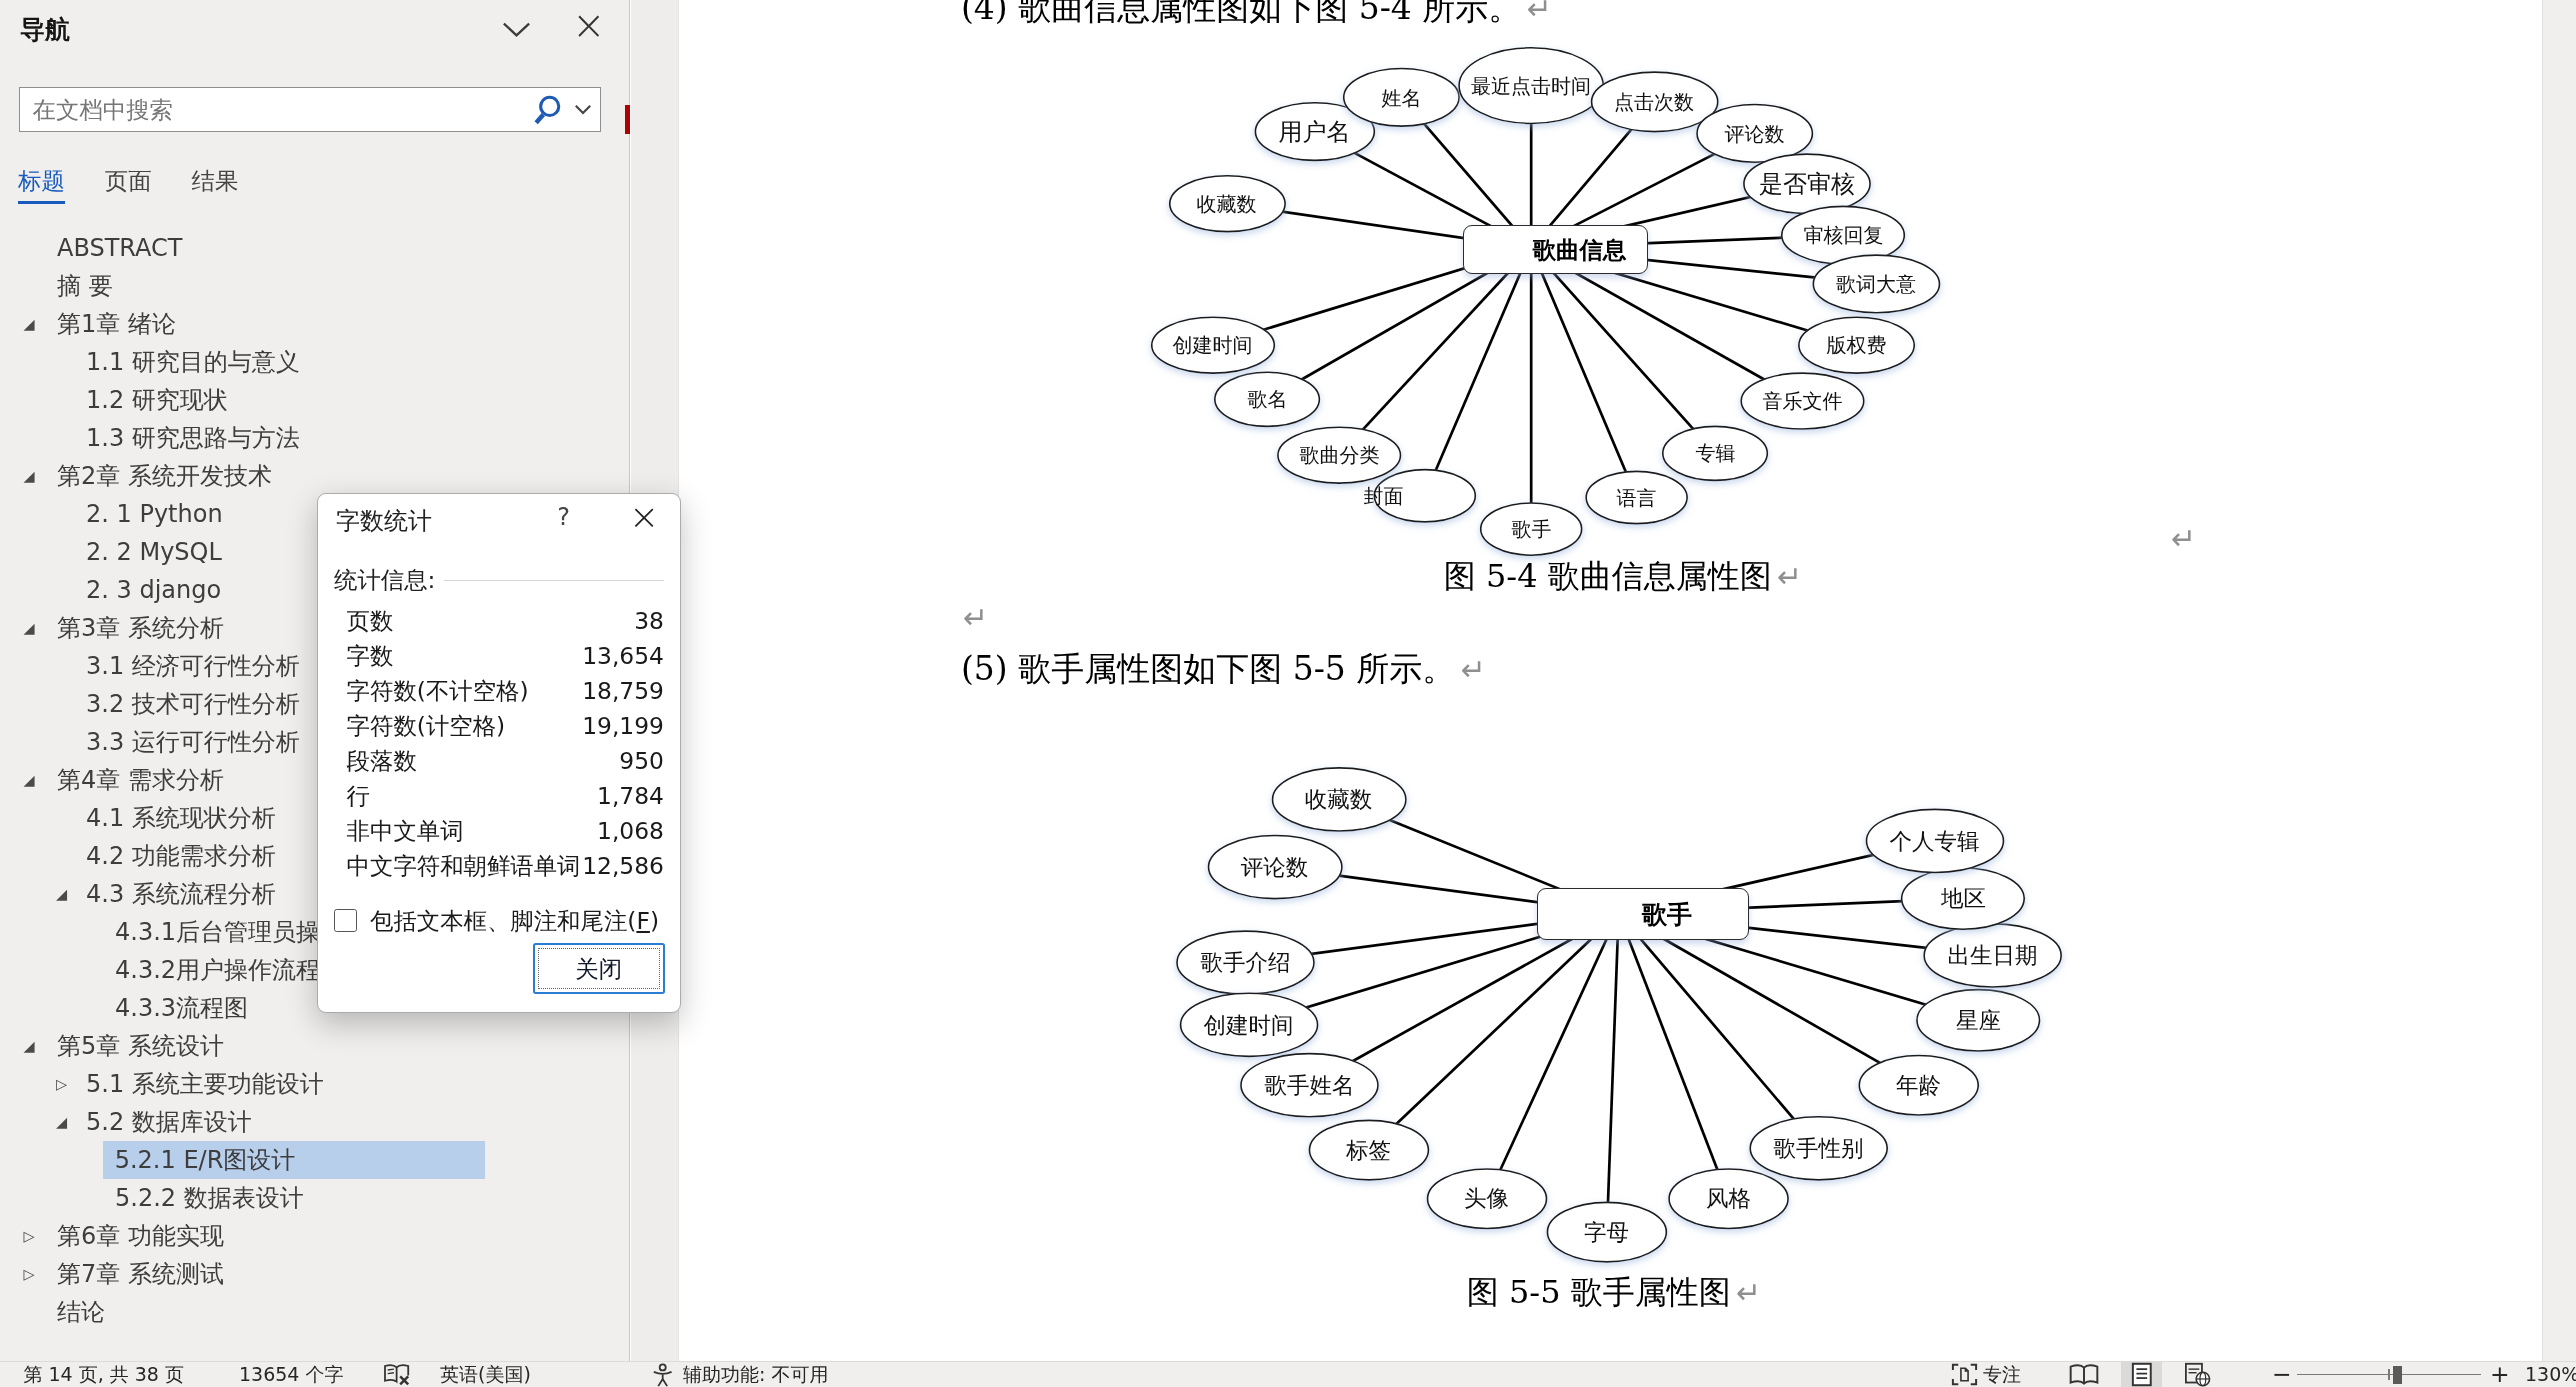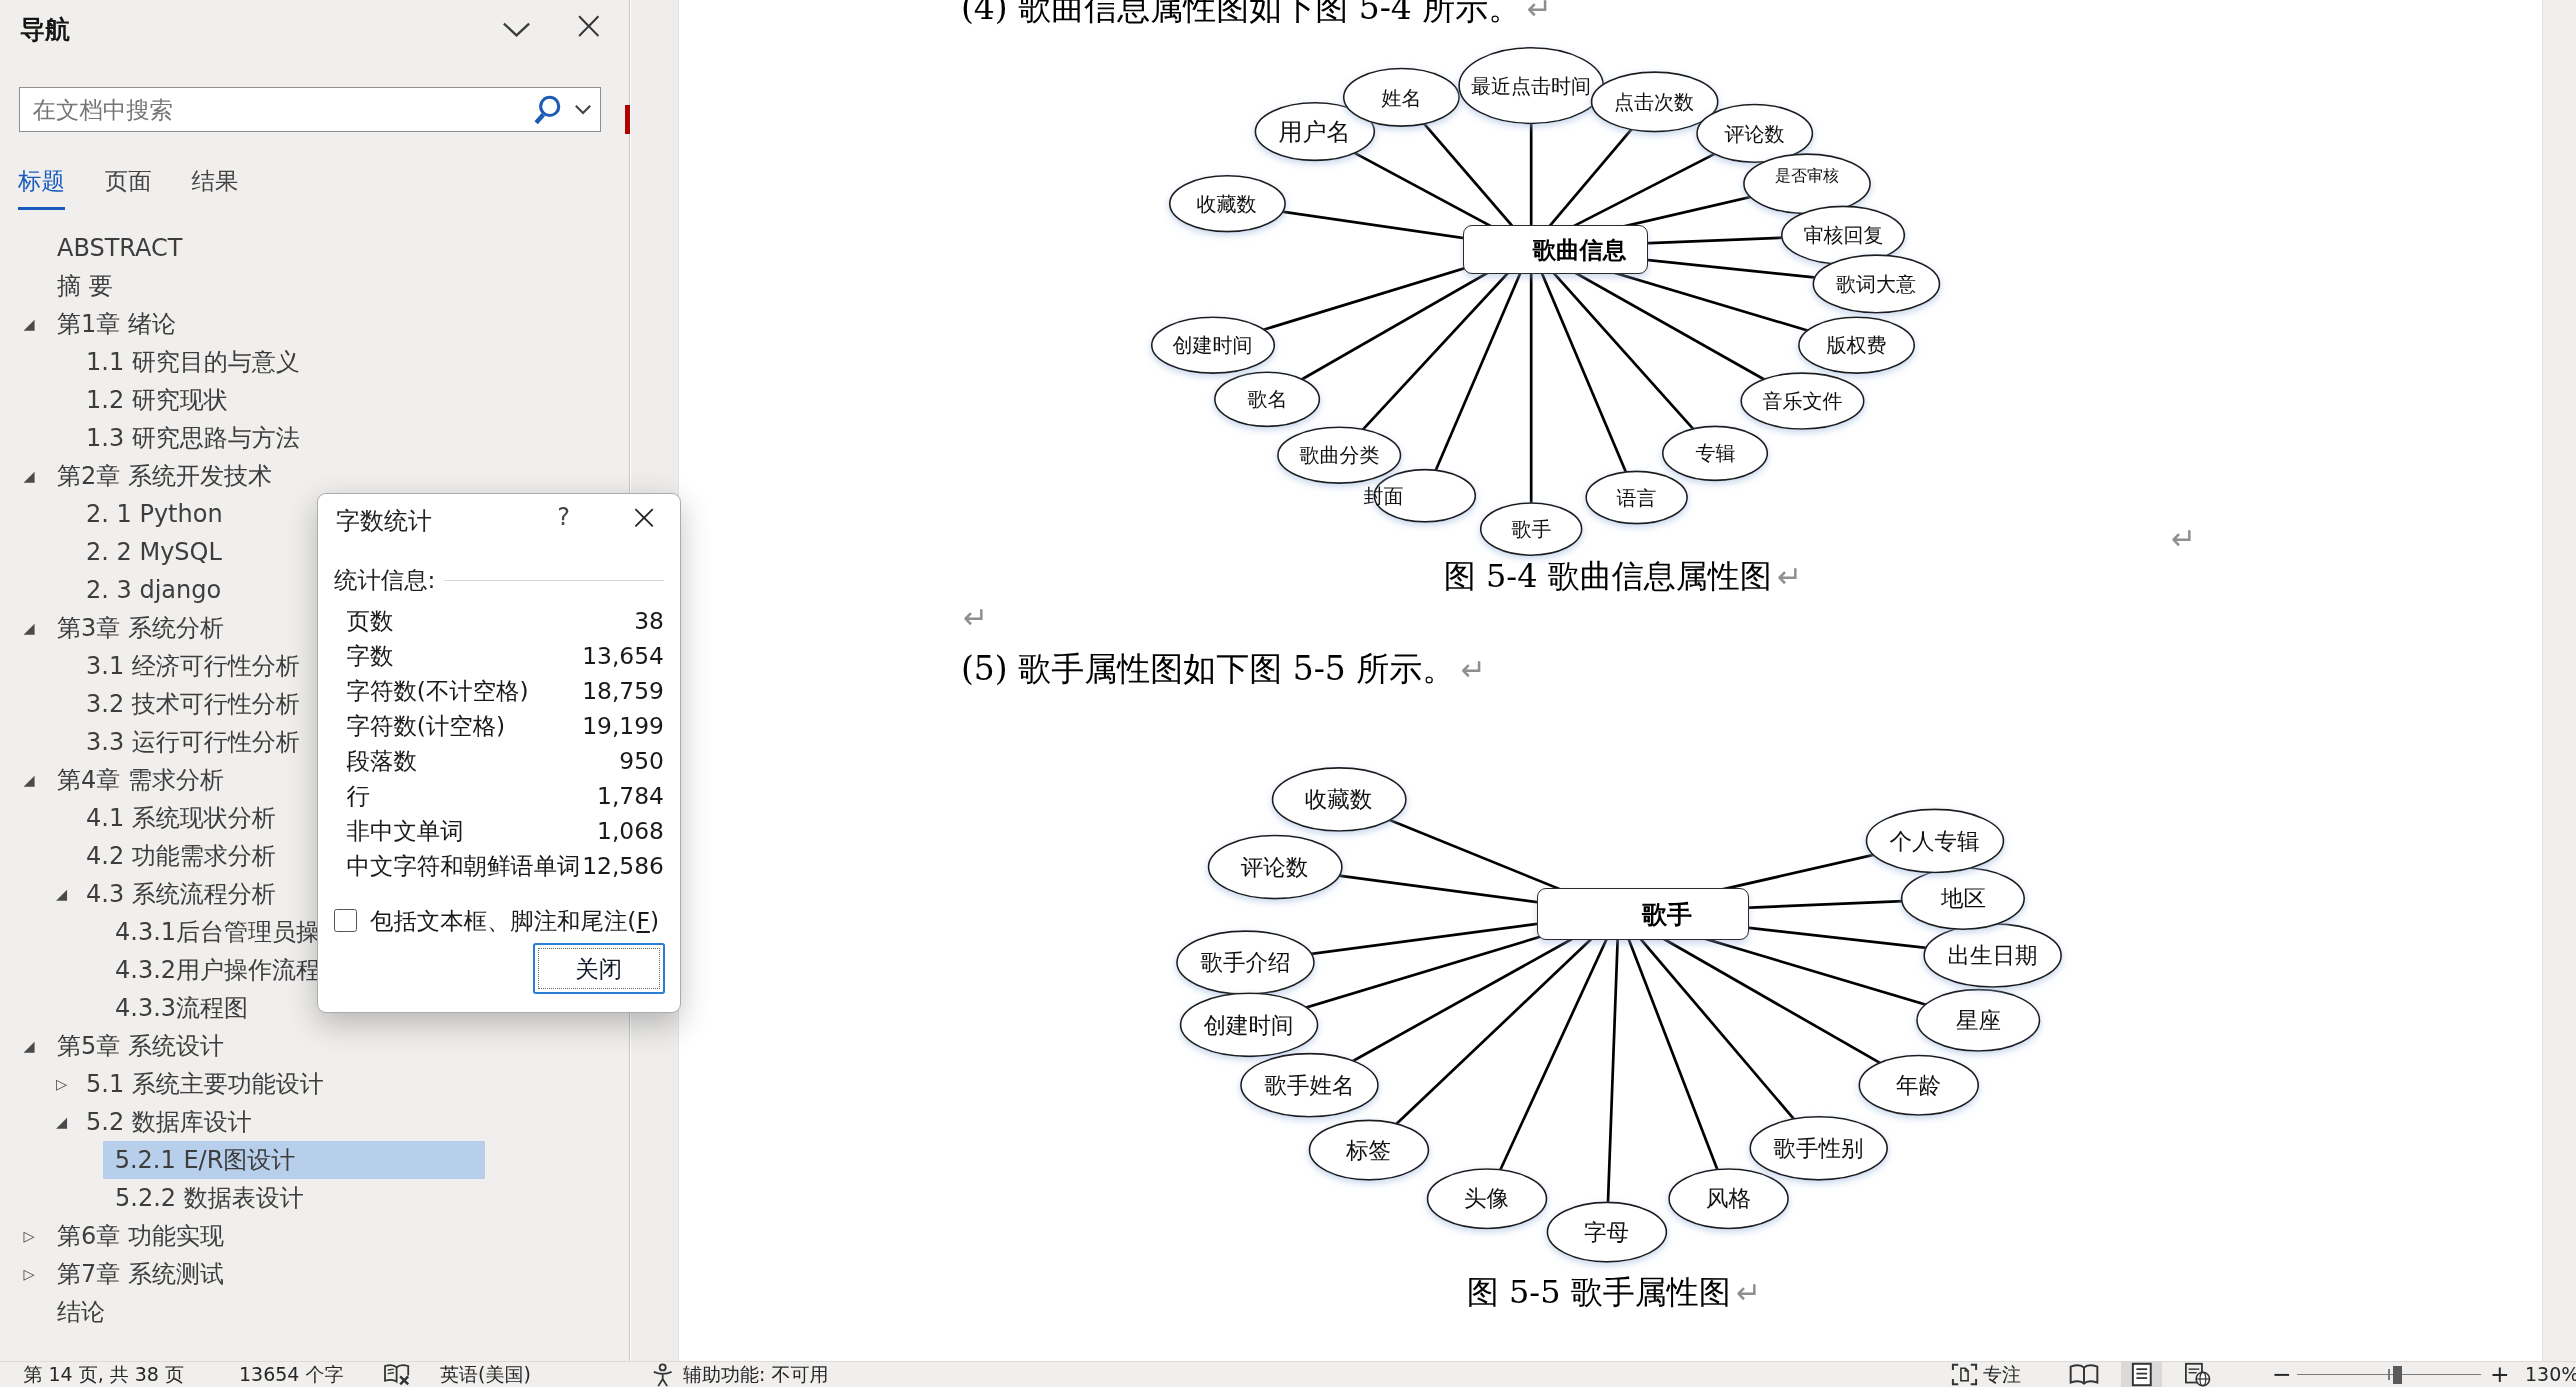--- a/index.html
+++ b/index.html
@@ -10,21 +10,21 @@
   }
   
   .nav-pane{position:absolute;left:0;top:0;width:630px;height:1361px;background:#f0efed;border-right:0.9px solid #c6c6c6;box-sizing:border-box;}
   .nav-title{position:absolute;left:20px;top:12.6px;font-size:25px;font-weight:bold;color:#161616;}
   .nav-chevron{position:absolute;left:501px;top:20px;cursor:pointer;}
   .nav-close{position:absolute;left:572px;top:5.4px;font-size:40px;color:#333;font-weight:300;cursor:pointer;line-height:1;}
   .nav-search{position:absolute;left:19px;top:87px;width:582px;height:45px;background:#fff;border:1.8px solid #8f8f8f;box-sizing:border-box;display:flex;align-items:center;}
   .nav-search .placeholder{flex:1;padding-left:12.6px;font-size:23.4px;color:#767676;white-space:nowrap;overflow:hidden;}
   .nav-search .sicon{display:flex;align-items:center;margin-right:7.2px;}
   .nav-tabs{position:absolute;left:18px;top:165px;display:flex;gap:40px;font-size:23.4px;color:#444;}
-  .nav-tab{padding-bottom:10px;cursor:pointer;}
+  .nav-tab{padding-bottom:4px;cursor:pointer;}
   .nav-tab.active{color:#185abd;border-bottom:3.6px solid #185abd;}
   .nav-items{position:absolute;left:0;top:229px;width:630px;}
   .nav-row{height:38px;line-height:38px;font-size:24px;color:#3d3d3d;white-space:nowrap;overflow:hidden;position:relative;cursor:pointer;box-sizing:border-box;}
   .nav-row.l1{padding-left:57px;}
   .nav-row.l2{padding-left:86px;}
   .nav-row.l3{padding-left:115px;}
   .nav-row .arrow{position:absolute;top:0;font-size:14.4px;color:#4a4a4a;line-height:38px;}
   .nav-row.l1 .arrow{left:23.4px;}
   .nav-row.l2 .arrow{left:56px;}
   .nav-row.selected{background:#b8cfec;margin-left:103px;width:382px;padding-left:11.7px;}
@@ -233,21 +233,21 @@
 
     <div class="doc-text caption" style="left:935px;top:1271px;">
       <span>图 5-5 歌手属性图</span><span class="pilcrow">↵</span>
     </div>
   <div class="dcenter" style="left: 784px; top: 225px; width: 135px; height: 47px; font-size: 23.4px;">歌曲信息</div>
       <div class="dnode" style="left: 576px; top: 103px; width: 119px; height: 58px; font-size: 24px;">用户名</div>
       <div class="dnode" style="left: 665px; top: 69px; width: 115px; height: 58px; font-size: 20px;">姓名</div>
       <div class="dnode" style="left: 780px; top: 48px; width: 144px; height: 76px; font-size: 20px;">最近点击时间</div>
       <div class="dnode" style="left: 912px; top: 72px; width: 126px; height: 60px; font-size: 20px;">点击次数</div>
       <div class="dnode" style="left: 1018px; top: 105px; width: 115px; height: 58px; font-size: 20px;">评论数</div>
-      <div class="dnode" style="left: 1065px; top: 146px; width: 126px; height: 60px; font-size: 16px;">是否审核</div>
+      <div class="dnode" style="left: 1065px; top: 154px; width: 126px; height: 60px; font-size: 24px;">是否审核</div>
       <div class="dnode" style="left: 1103px; top: 206px; width: 123px; height: 58px; font-size: 20px;">审核回复</div>
       <div class="dnode" style="left: 1134px; top: 255px; width: 126px; height: 58px; font-size: 20px;">歌词大意</div>
       <div class="dnode" style="left: 1120px; top: 317px; width: 115px; height: 56px; font-size: 20px;">版权费</div>
       <div class="dnode" style="left: 1062px; top: 373px; width: 123px; height: 56px; font-size: 20px;">音乐文件</div>
       <div class="dnode" style="left: 984px; top: 426px; width: 105px; height: 54px; font-size: 20px;">专辑</div>
       <div class="dnode" style="left: 907px; top: 472px; width: 101px; height: 52px; font-size: 20px;">语言</div>
       <div class="dnode" style="left: 802px; top: 503px; width: 101px; height: 52px; font-size: 20px;">歌手</div>
       <div class="dnode" style="left: 654px; top: 470px; width: 101px; height: 52px; font-size: 20px;">封面</div>
       <div class="dnode" style="left: 599px; top: 427px; width: 123px; height: 56px; font-size: 20px;">歌曲分类</div>
       <div class="dnode" style="left: 536px; top: 372px; width: 105px; height: 54px; font-size: 20px;">歌名</div>

